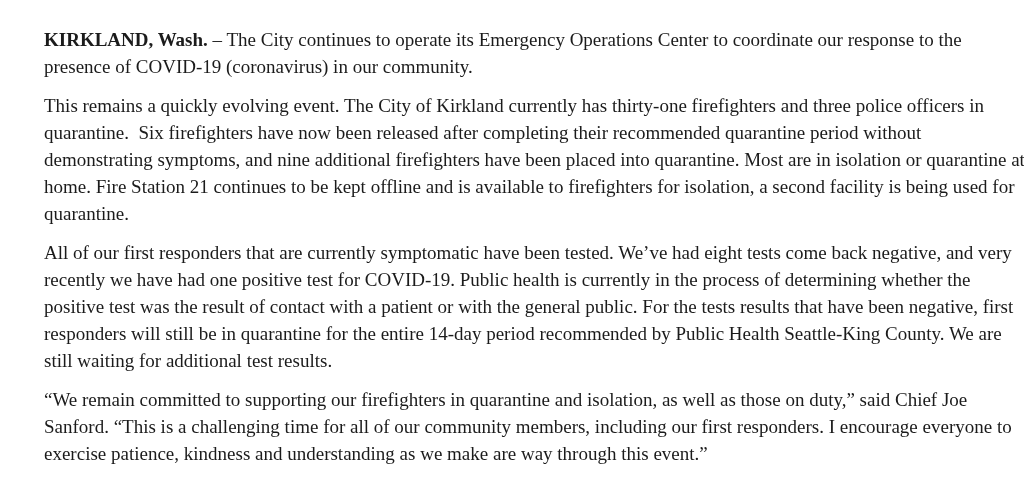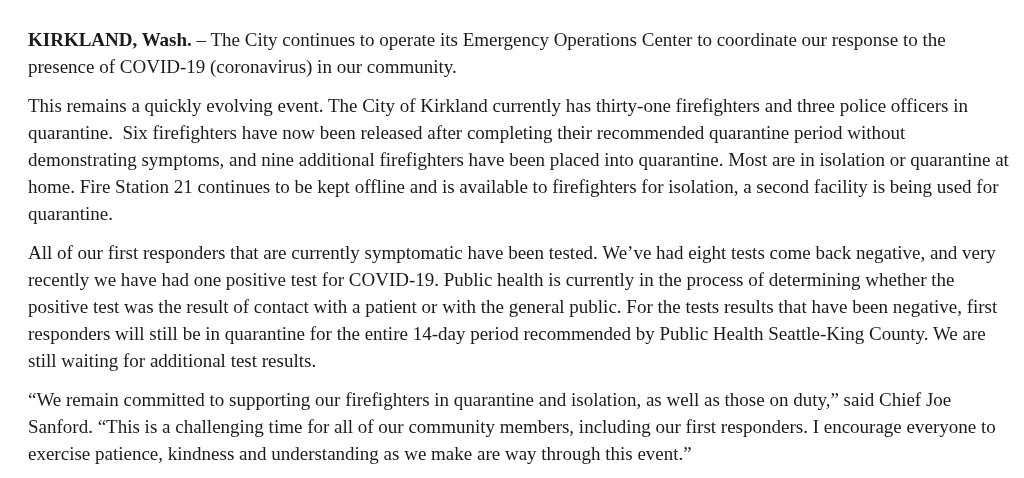--- a/index.html
+++ b/index.html
@@ -9,21 +9,21 @@
   }
   body {
     width: 1024px;
     height: 478px;
     overflow: hidden;
     font-family: "Liberation Serif", "DejaVu Serif", serif;
     color: #1b1b1b;
   }
   .document {
     box-sizing: border-box;
-    padding: 26px 11px 0 28px;
+    padding: 26px 11px 0 44px;
     width: 828px;
   }
   .document p {
     margin: 0 0 12px 0;
     width: 985px;
     font-size: 19px;
     line-height: 27px;
     white-space: pre-wrap;
     text-align: left;
   }

